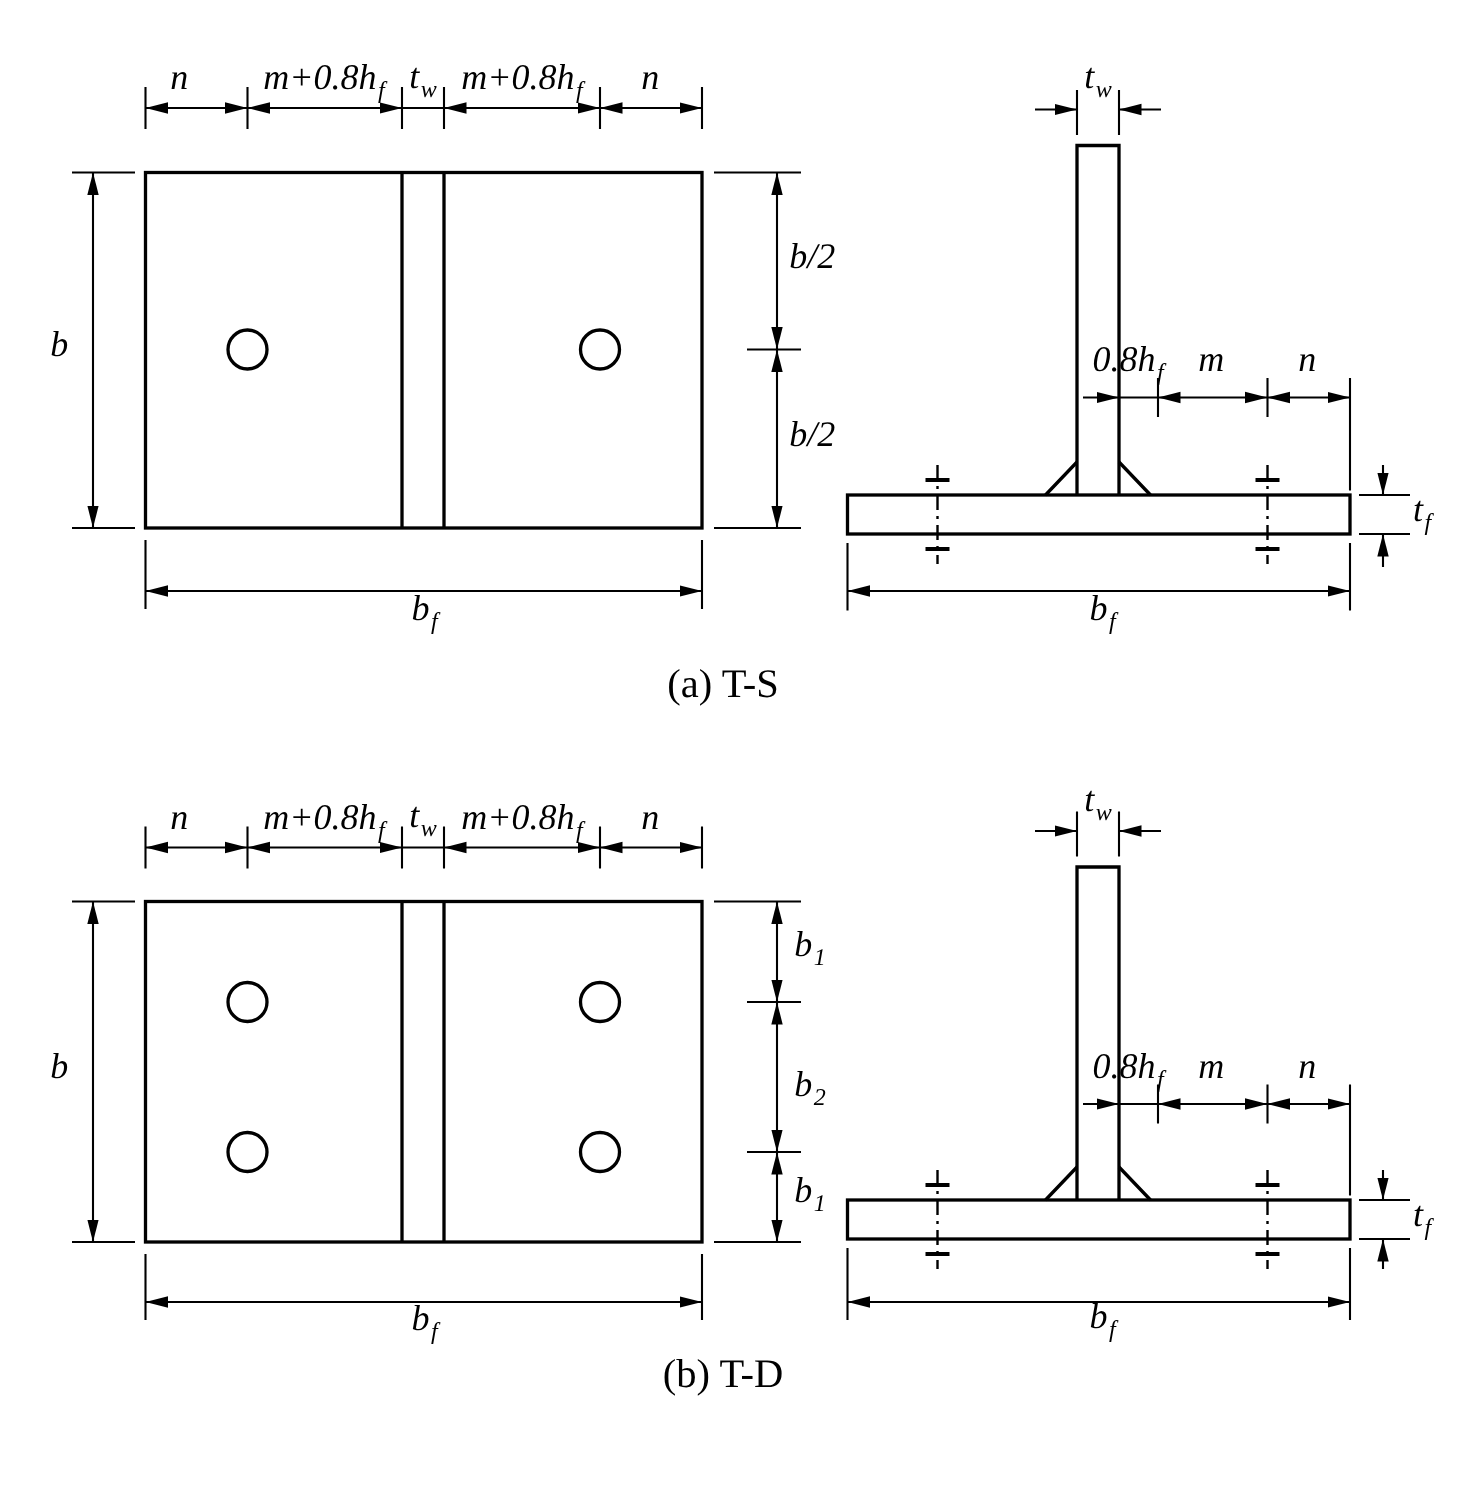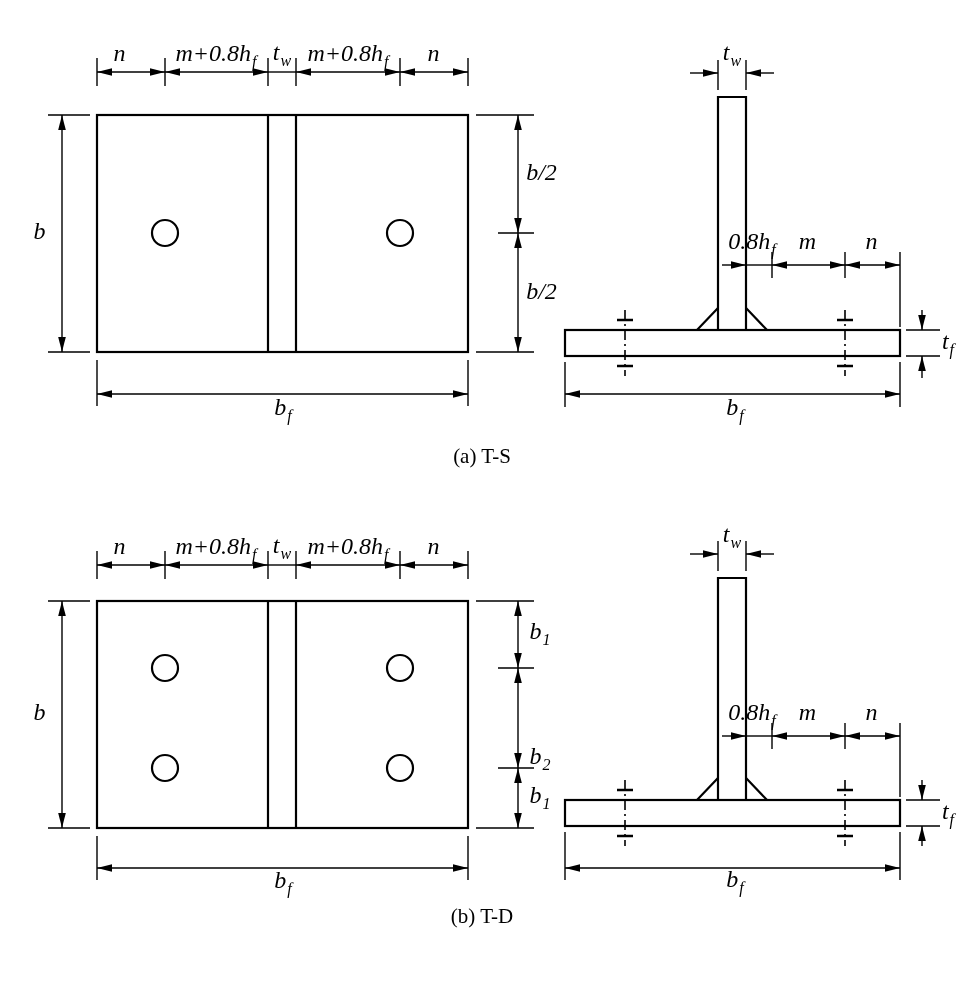--- a/index.html
+++ b/index.html
@@ -7,21 +7,21 @@
          font-family:"Liberation Serif","DejaVu Serif",serif;color:#000;}
   #drawing{position:absolute;left:0;top:0;}
   .o{stroke:#000;stroke-width:2.2;fill:none;}            
   .hole{stroke:#000;stroke-width:2.2;fill:#ffffff;}      
   .d{stroke:#000;stroke-width:1.4;fill:none;}            
   .cl{stroke:#000;stroke-width:1.6;fill:none;stroke-dasharray:10 4 2 4;} 
   .bt{stroke:#000;stroke-width:2.6;fill:none;}           
   .lbl{position:absolute;transform:translate(-50%,-50%);font-style:italic;font-size:24px;
        line-height:1;white-space:nowrap;}
   .lbl .s{font-size:16px;vertical-align:-6px;margin-left:1px;}
-  .caption{position:absolute;transform:translate(-50%,-50%);font-size:21px;white-space:nowrap;}
+  .caption{position:absolute;transform:translate(-50%,-50%);font-size:27px;white-space:nowrap;}
 </style>
 </head>
 <body>
 
 <div id="stage">
 
 <svg id="drawing" width="977" height="1002" viewBox="0 0 977 1002">
   <defs>
     <marker id="ah" markerUnits="userSpaceOnUse" markerWidth="16" markerHeight="10" refX="15" refY="5" orient="auto-start-reverse">
       <path d="M0,1.2 L15,5 L0,8.8 Z" fill="#000"></path>
@@ -151,21 +151,21 @@
 <div class="lbl" style="left:735px;top:409px"><span class="m">b</span><span class="s">f</span></div>
 <div class="caption" style="left:482px;top:456px">(a) T-S</div>
 
 <div class="lbl" style="left:120px;top:548px"><span class="m">n</span><span class="s"></span></div>
 <div class="lbl" style="left:216px;top:548px"><span class="m">m+0.8h</span><span class="s">f</span></div>
 <div class="lbl" style="left:282px;top:547px"><span class="m">t</span><span class="s">w</span></div>
 <div class="lbl" style="left:348px;top:548px"><span class="m">m+0.8h</span><span class="s">f</span></div>
 <div class="lbl" style="left:434px;top:548px"><span class="m">n</span><span class="s"></span></div>
 <div class="lbl" style="left:40px;top:714px"><span class="m">b</span><span class="s"></span></div>
 <div class="lbl" style="left:540px;top:633px"><span class="m">b</span><span class="s">1</span></div>
-<div class="lbl" style="left:540px;top:758px"><span class="m">b</span><span class="s">2</span></div>
+<div class="lbl" style="left:540px;top:726px"><span class="m">b</span><span class="s">2</span></div>
 <div class="lbl" style="left:540px;top:797px"><span class="m">b</span><span class="s">1</span></div>
 <div class="lbl" style="left:283px;top:882px"><span class="m">b</span><span class="s">f</span></div>
 <div class="lbl" style="left:732px;top:536px"><span class="m">t</span><span class="s">w</span></div>
 <div class="lbl" style="left:752px;top:714px"><span class="m">0.8h</span><span class="s">f</span></div>
 <div class="lbl" style="left:808px;top:714px"><span class="m">m</span><span class="s"></span></div>
 <div class="lbl" style="left:872px;top:714px"><span class="m">n</span><span class="s"></span></div>
 <div class="lbl" style="left:948px;top:813px"><span class="m">t</span><span class="s">f</span></div>
 <div class="lbl" style="left:735px;top:881px"><span class="m">b</span><span class="s">f</span></div>
 <div class="caption" style="left:482px;top:916px">(b) T-D</div>
 

